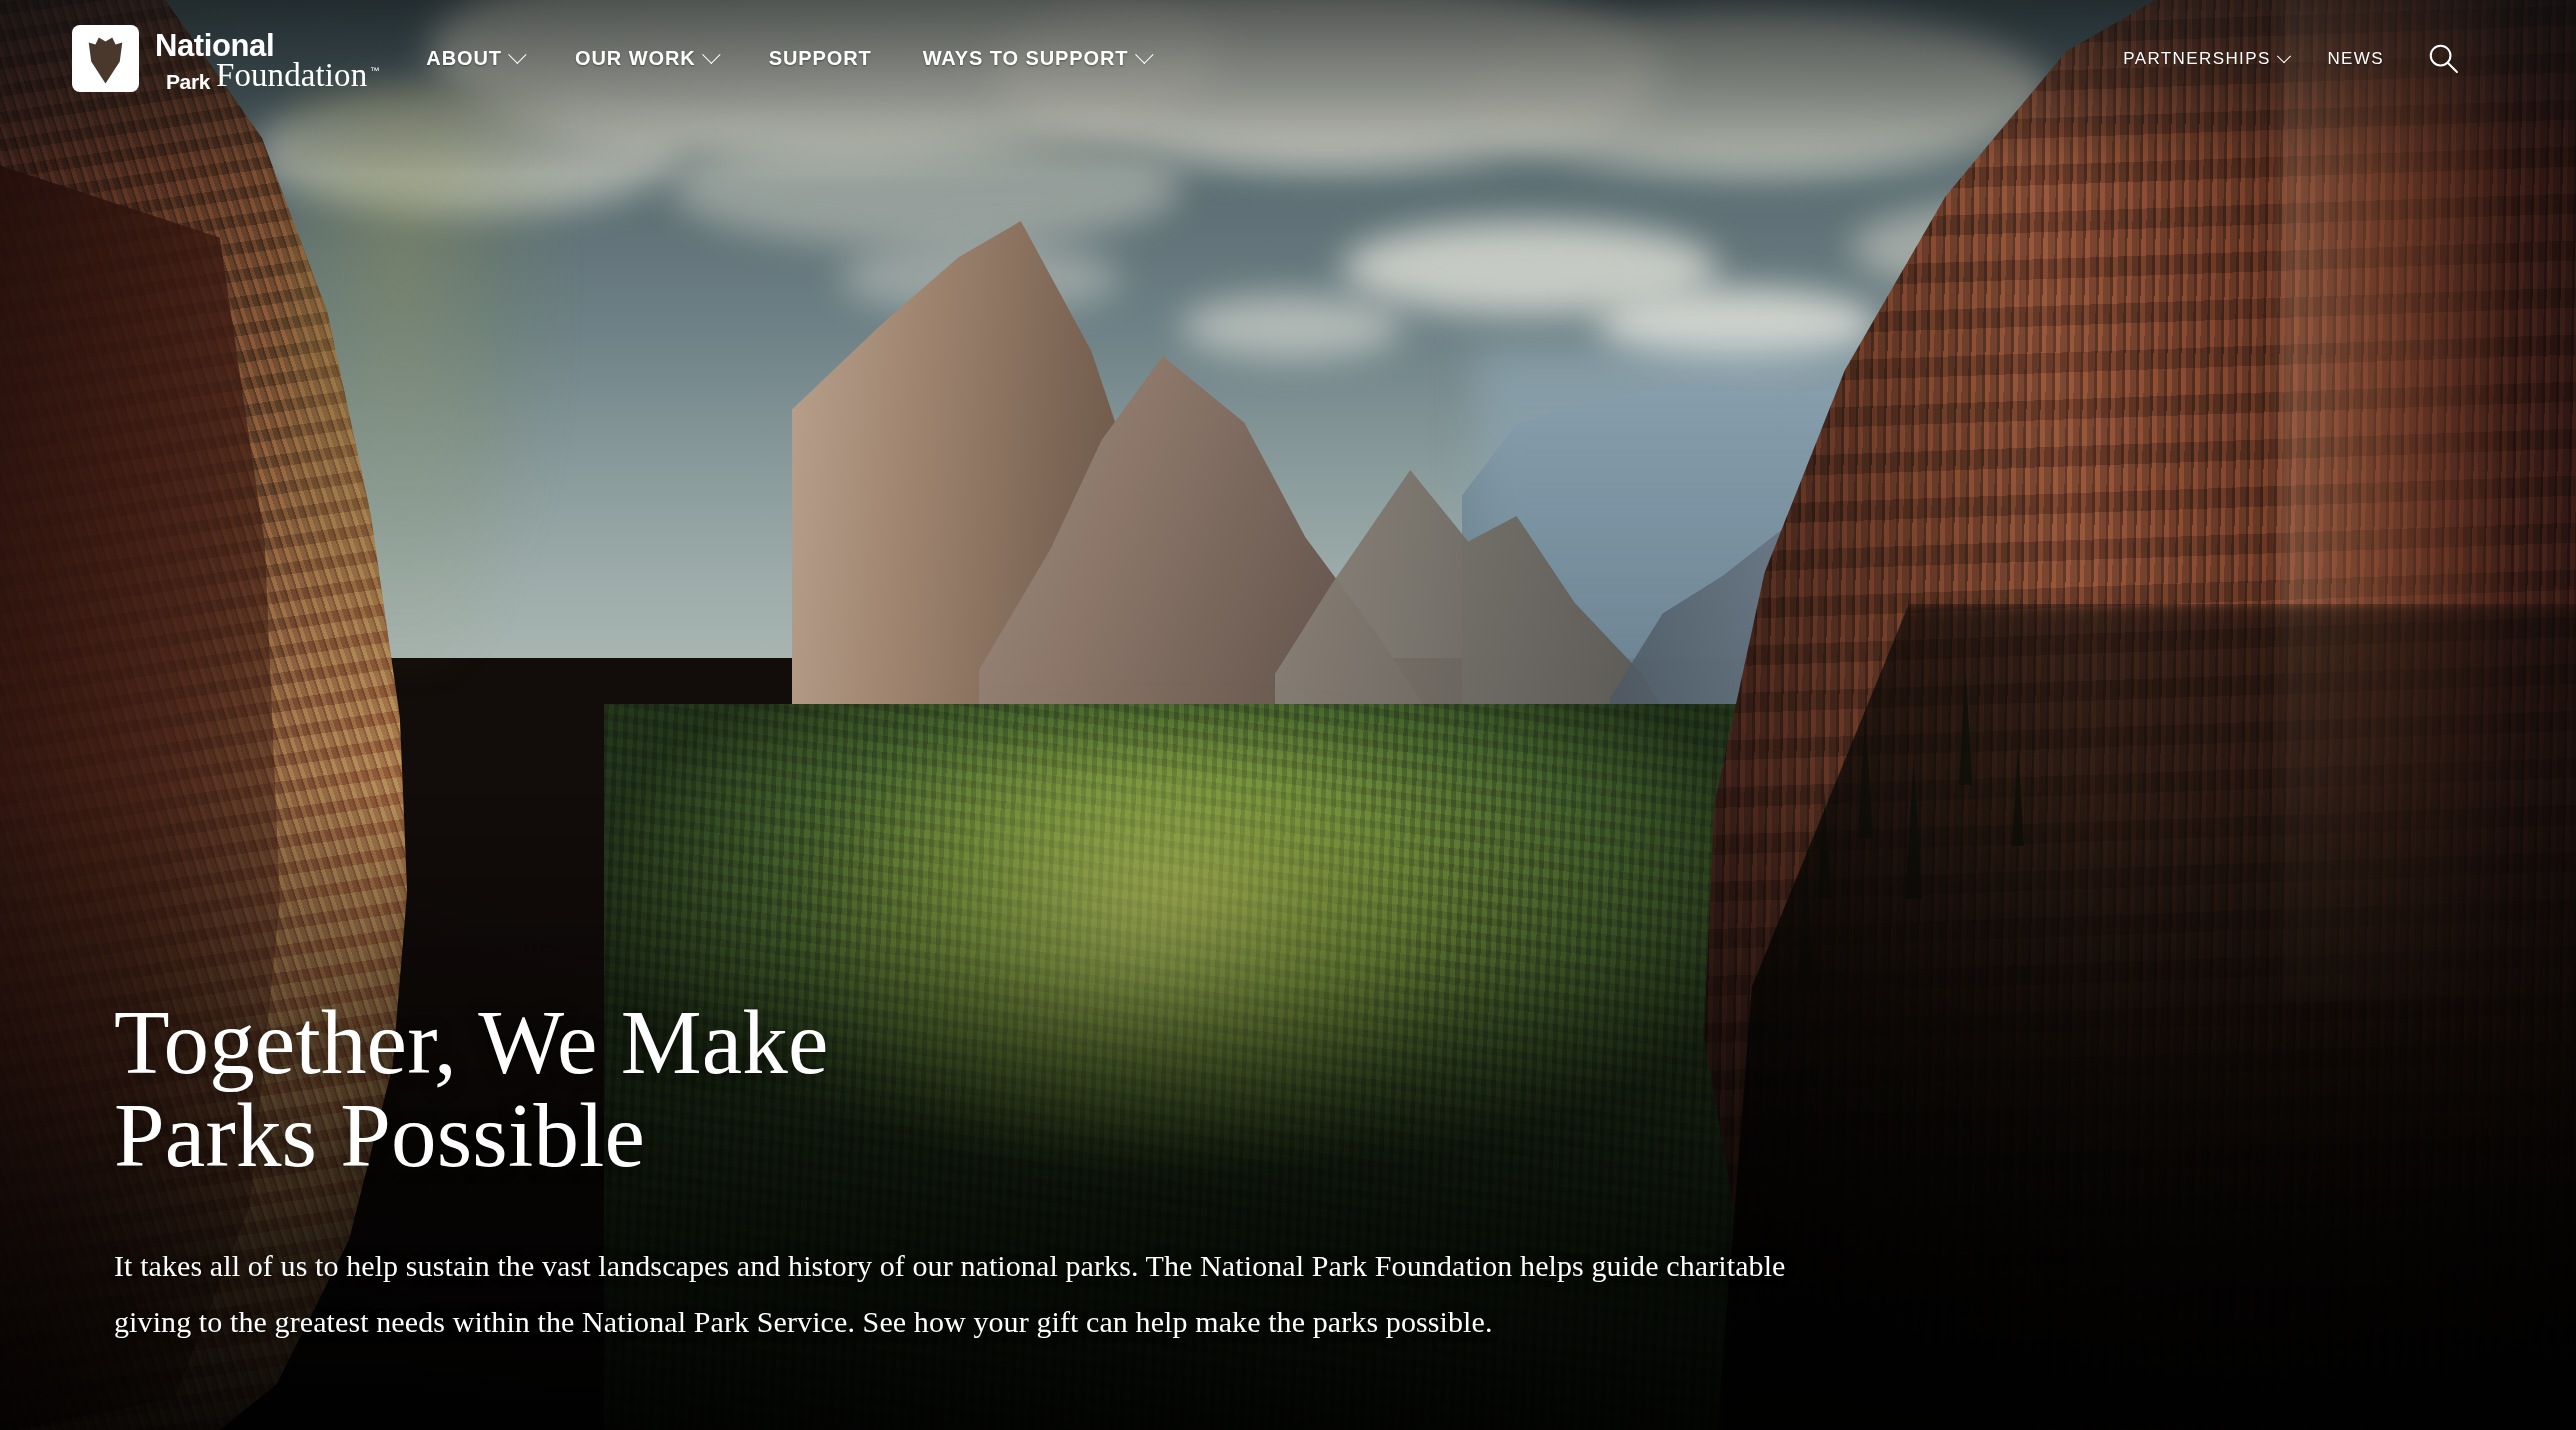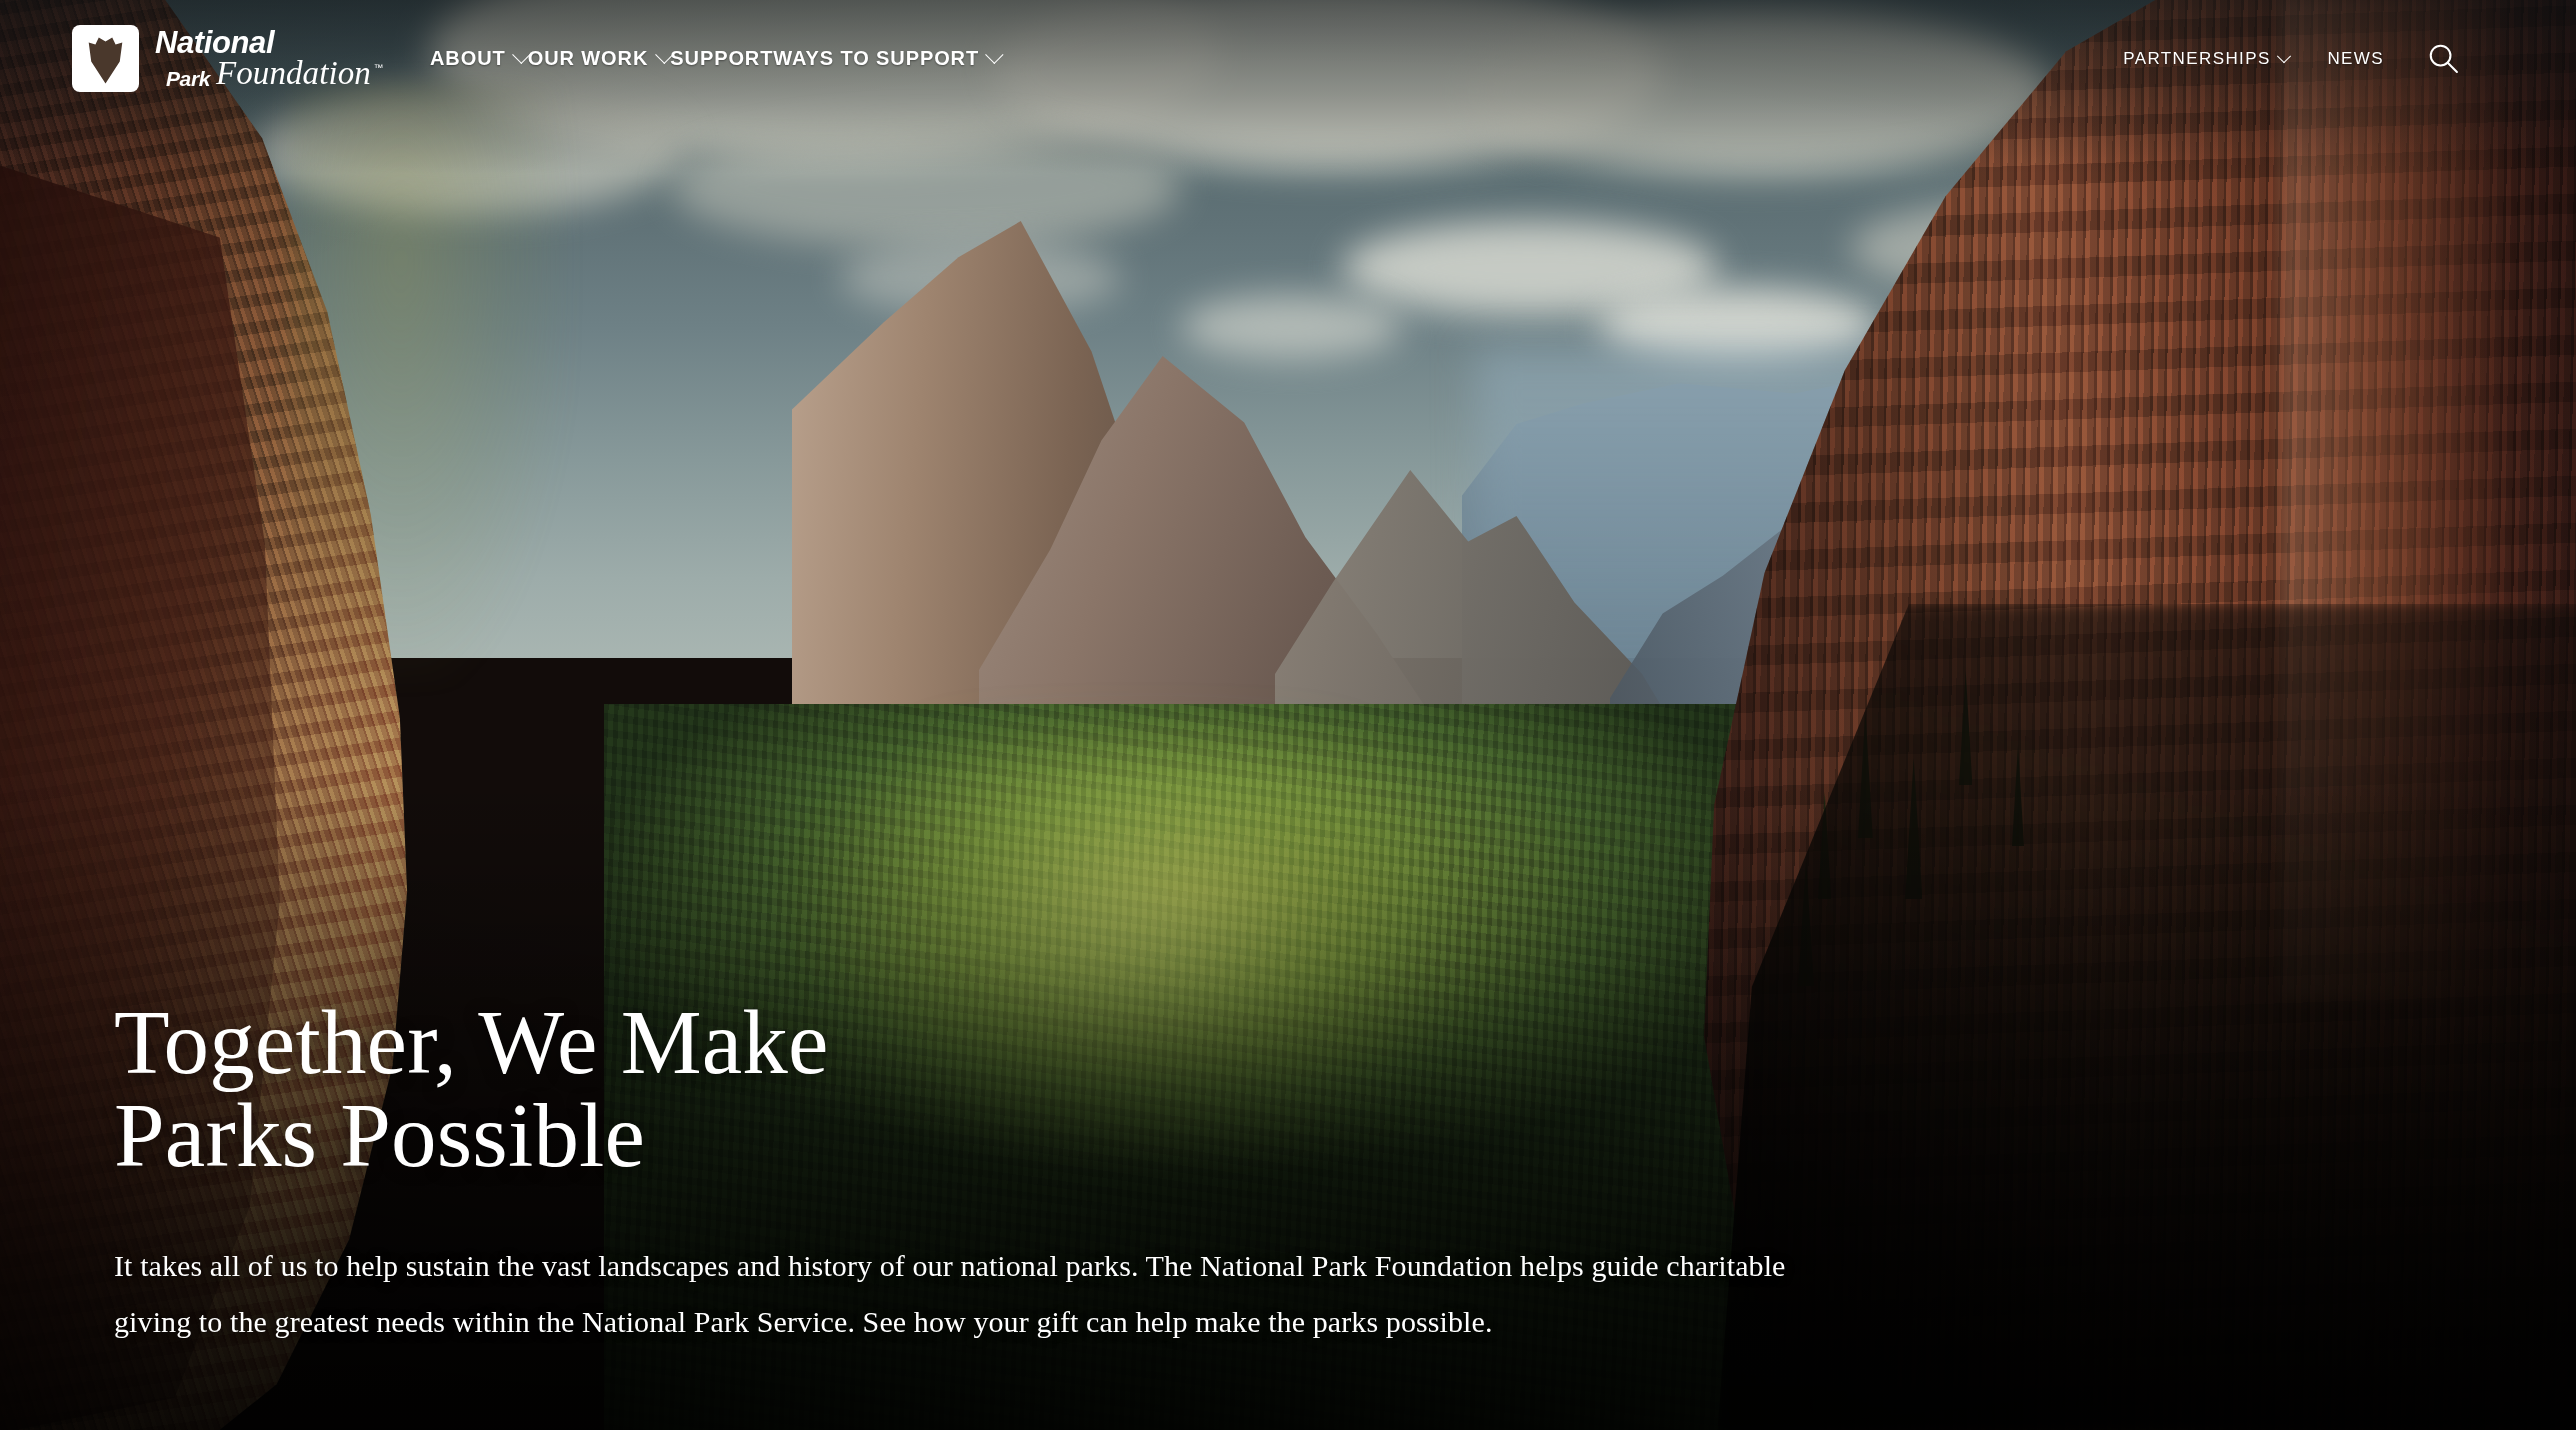--- a/index.html
+++ b/index.html
@@ -185,21 +185,21 @@
     position:absolute; left:0; right:0; top:0; height:174px;
     background:linear-gradient(180deg, rgba(12,16,18,.60) 0%, rgba(12,16,18,.30) 55%, rgba(12,16,18,0) 100%);
   }
 
   
   .header {
     position:absolute; left:0; top:0; width:100%; height:117px;
     display:flex; align-items:center; z-index:40;
   }
 
-  .logo { display:flex; align-items:center; margin-left:72px; text-decoration:none;font-style:italic; }
+  .logo { display:flex; align-items:flex-end; margin-left:72px; text-decoration:none; }
   .logo-mark {
     position:relative;
     width:67px; height:67px; background:#ffffff; border-radius:8px;
     flex:0 0 auto; margin-right:16px;
     display:flex; align-items:center; justify-content:center;
   }
   .logo-mark .arrowhead {
     width:42px; height:50px;
     background:#4a382c;
     clip-path:polygon(50% 100%, 16% 56%, 10% 18%, 26% 22%, 34% 8%, 50% 16%, 66% 8%, 74% 22%, 90% 18%, 84% 56%);
@@ -214,21 +214,21 @@
     font-family:"Liberation Sans", sans-serif;
     font-weight:bold; font-size:21px; color:#fff; letter-spacing:-0.4px;margin-left:11px;
   }
   .logo-found {
     font-family:"Liberation Serif", serif;
     font-weight:400; font-size:33px; color:#fff; letter-spacing:0.1px; margin-left:6px;
   }
   .logo-tm { font-size:9.4px; color:#fff; margin-left:2.7px; margin-bottom:17.4px; }
 
   
-  .nav-primary { display:flex; align-items:center; margin-left:47px; }
+  .nav-primary { display:flex; align-items:center; margin-left:47px; gap:51px; }
   .nav-item {
     display:flex; align-items:center; gap:9.4px;
     color:#fff; text-decoration:none; cursor:pointer;
     font-family:"Liberation Sans", sans-serif;
     font-weight:bold; font-size:20px; letter-spacing:0.9px;
     text-shadow:0 0.7px 2px rgba(0,0,0,.4);
     white-space:nowrap;
   }
   .chev {
     display:inline-block; width:12.7px; height:12.7px;

